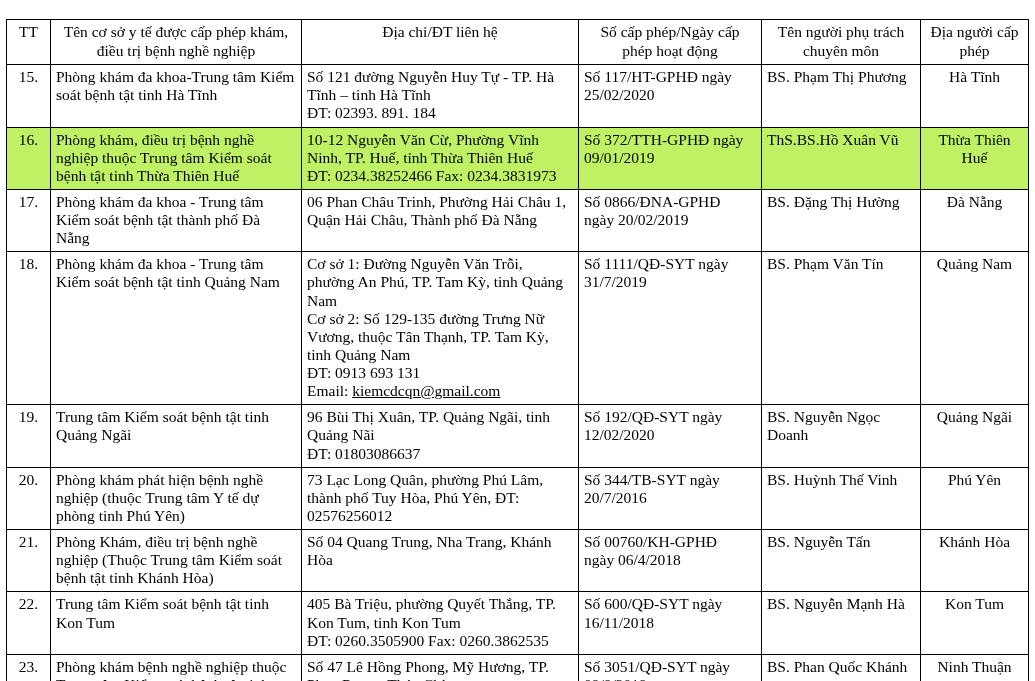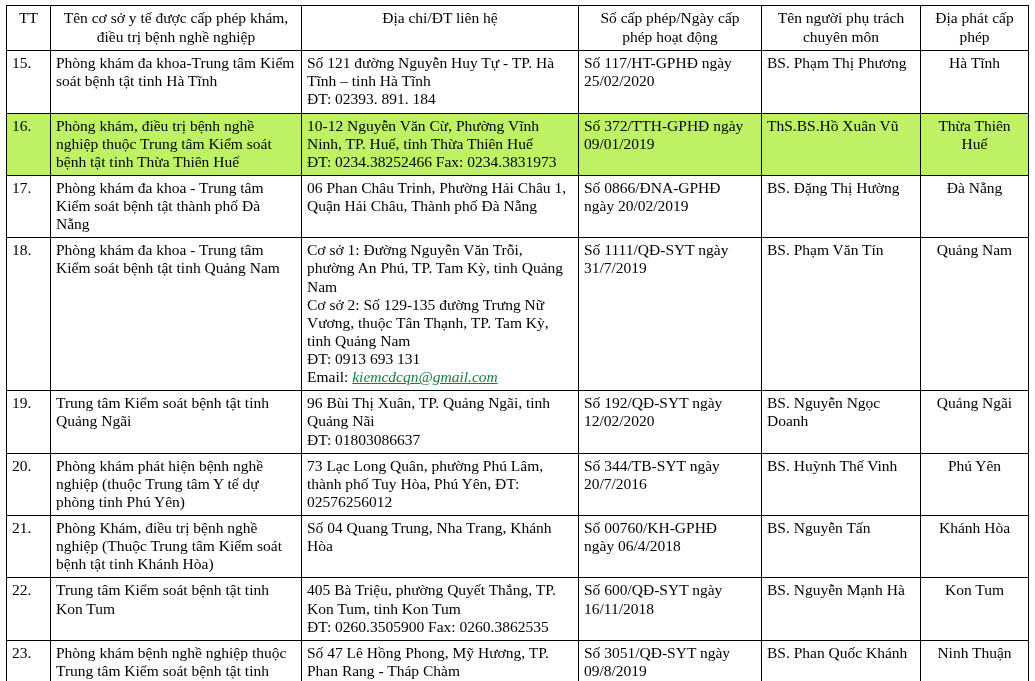--- a/index.html
+++ b/index.html
@@ -12,21 +12,21 @@
     height: 681px;
     font-family: "Liberation Serif", serif;
     color: #000000;
     overflow: hidden;
   }
   #sheet {
     width: 1035px;
     height: 681px;
     position: relative;
     box-sizing: border-box;
-    padding: 5px 6px 0 6px;
+    padding: 19px 6px 0 6px;
   }
   table.doc-table {
     border-collapse: collapse;
     width: 1022px;
     table-layout: fixed;
     font-size: 15.5px;
     line-height: 1.17;
   }
   table.doc-table td, table.doc-table th {
     border: 1px solid #000000;
@@ -42,33 +42,32 @@
     line-height: 1.2;
   }
   col.c-tt { width: 44px; }
   col.c-name { width: 251px; }
   col.c-addr { width: 277px; }
   col.c-lic { width: 183px; }
   col.c-person { width: 159px; }
   col.c-place { width: 108px; }
 
   td.tt {
-    text-align: left;
+    text-align: center;
     vertical-align: top;
   }
   td.place {
     text-align: center;
   }
   tr.highlight td {
     background: #bef264;
   }
   .link {
-    color: #15803d;
+    color: #000000;
     text-decoration: underline;
-    font-style: italic;
   }
   .line { display: block; }
 </style>
 </head>
 <body>
 
 <div id="sheet">
   <table class="doc-table">
     <colgroup>
       <col class="c-tt">
@@ -78,21 +77,21 @@
       <col class="c-person">
       <col class="c-place">
     </colgroup>
     <thead>
       <tr>
         <th>TT</th>
         <th>Tên cơ sở y tế được cấp phép khám, điều trị bệnh nghề nghiệp</th>
         <th>Địa chỉ/ĐT liên hệ</th>
         <th>Số cấp phép/Ngày cấp phép hoạt động</th>
         <th>Tên người phụ trách chuyên môn</th>
-        <th>Địa phát cấp phép</th>
+        <th>Địa người cấp phép</th>
       </tr>
     </thead>
     <tbody>
         <tr>
           <td class="tt">15.</td>
           <td>Phòng khám đa khoa-Trung tâm Kiểm soát bệnh tật tinh Hà Tĩnh</td>
           <td>
             <span class="line">Số 121 đường Nguyễn Huy Tự - TP. Hà</span>
             <span class="line">Tĩnh – tinh Hà Tĩnh</span>
             <span class="line">ĐT: 02393. 891. 184</span>

